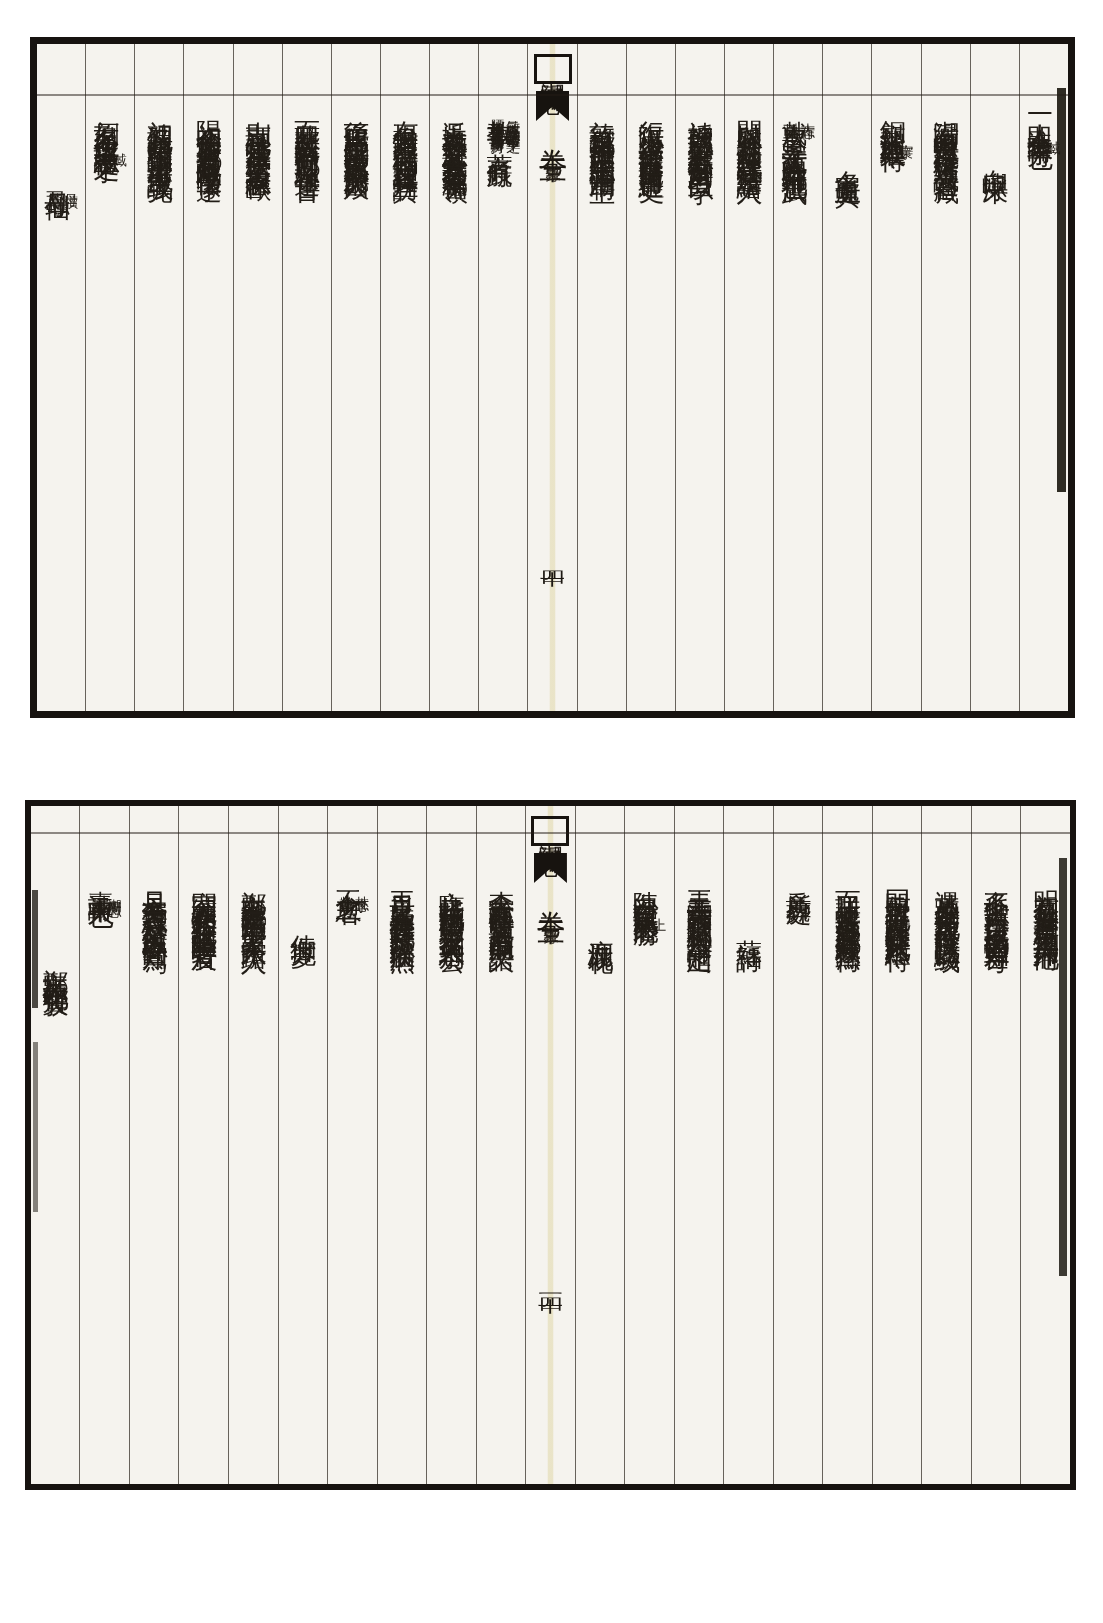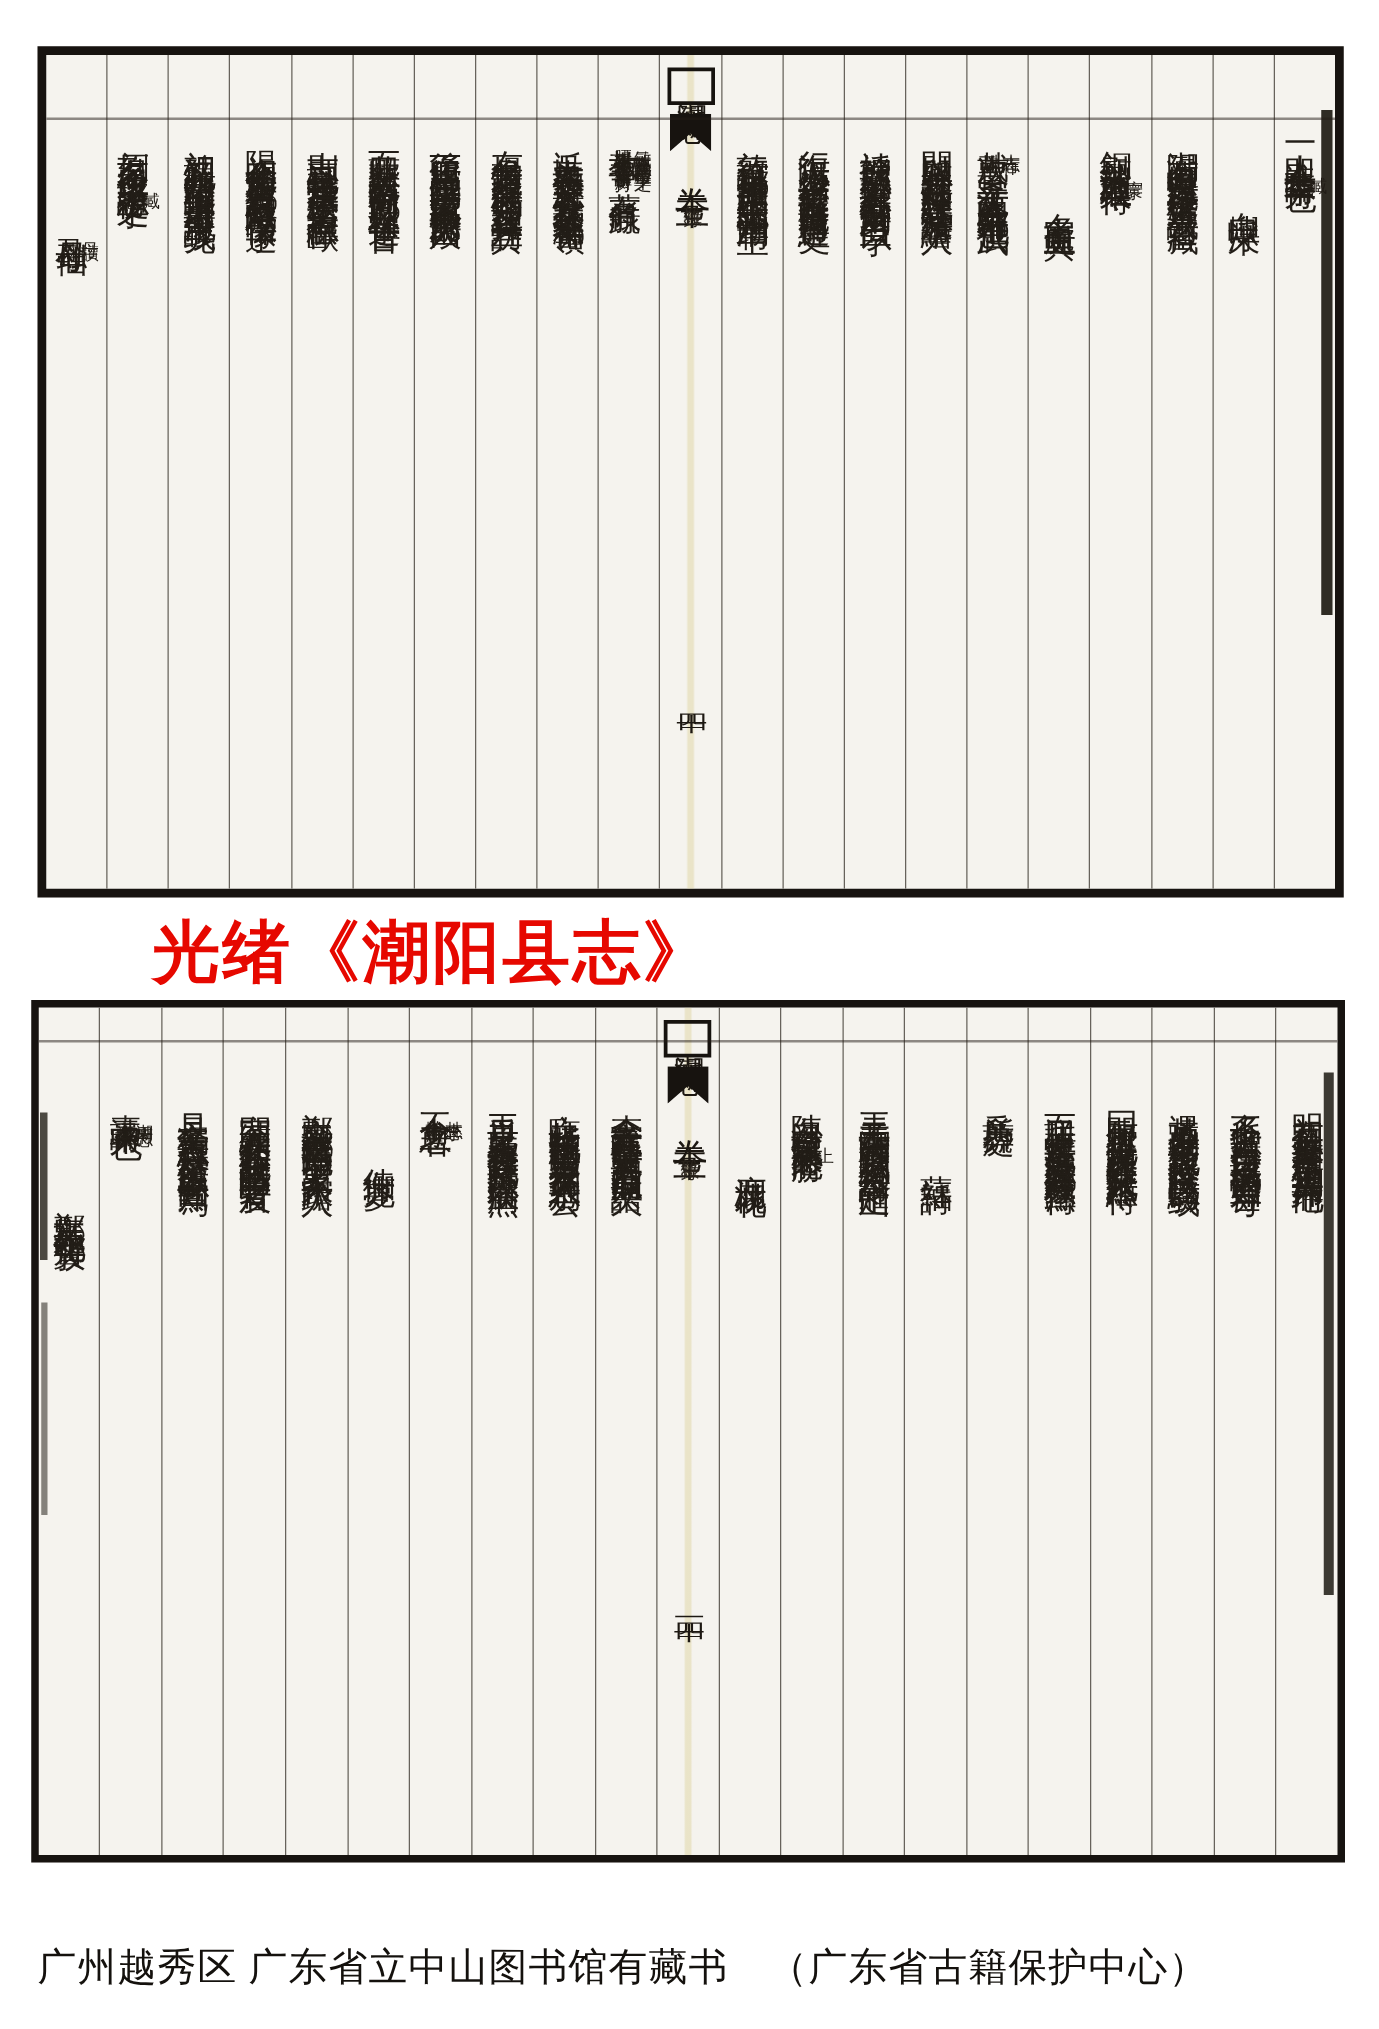--- a/index.html
+++ b/index.html
@@ -115,21 +115,20 @@
       <div class="col">
         <div class="vtext"><span>初碑記乃永樂時司訓張侗所撰者當不訛謬或先</span></div>
       </div>
       <div class="col">
         <div class="vtext"><span>刻原名而後改名故諸志從之乎</span><span class="annot"><span>臧</span><span>志</span></span></div>
       </div>
       <div class="col">
         <div class="vtext" style="padding-top: calc(126px);"><span>蝨母仙</span><span class="annot"><span>母讀</span><span>若麻</span></span></div>
       </div>
     </div>
-  <div class="red-caption">光绪《潮阳县志》</div>
   <div class="page page-bot">
     <div class="artifact a2"></div>
     <div class="artifact a3"></div>
     <div class="artifact a4"></div>
   <div class="col">
         <div class="vtext"><span>明初有蝨母仙者精於青鳥之術至潮爲人擇地而</span></div>
       </div>
       <div class="col">
         <div class="vtext"><span>多不扦穴聽人自得之矢口成識後吉凶皆如券每</span></div>
       </div>
@@ -188,14 +187,13 @@
       <div class="col">
         <div class="vtext"><span>旦見文奎獨衣青心異之榜發主人以夢告固知爲</span></div>
       </div>
       <div class="col">
         <div class="vtext"><span>臺諫中人也</span><span class="annot"><span>潮府周志</span><span>鄭文奎傳</span></span></div>
       </div>
       <div class="col">
         <div class="vtext" style="padding-top: calc(142px);"><span>鄭文振先生祀鄉賢攷</span></div>
       </div>
     </div>
-  <div class="bottom-caption">广州越秀区 广东省立中山图书馆有藏书　（广东省古籍保护中心）</div>
 </div>
 
 </body></html>

